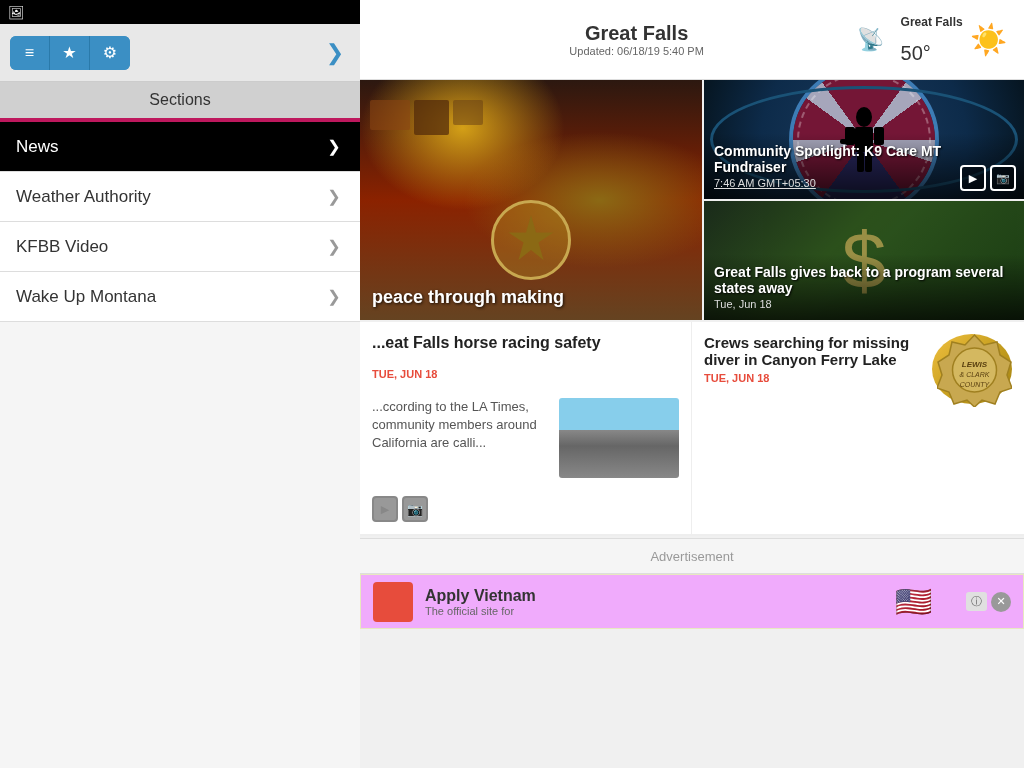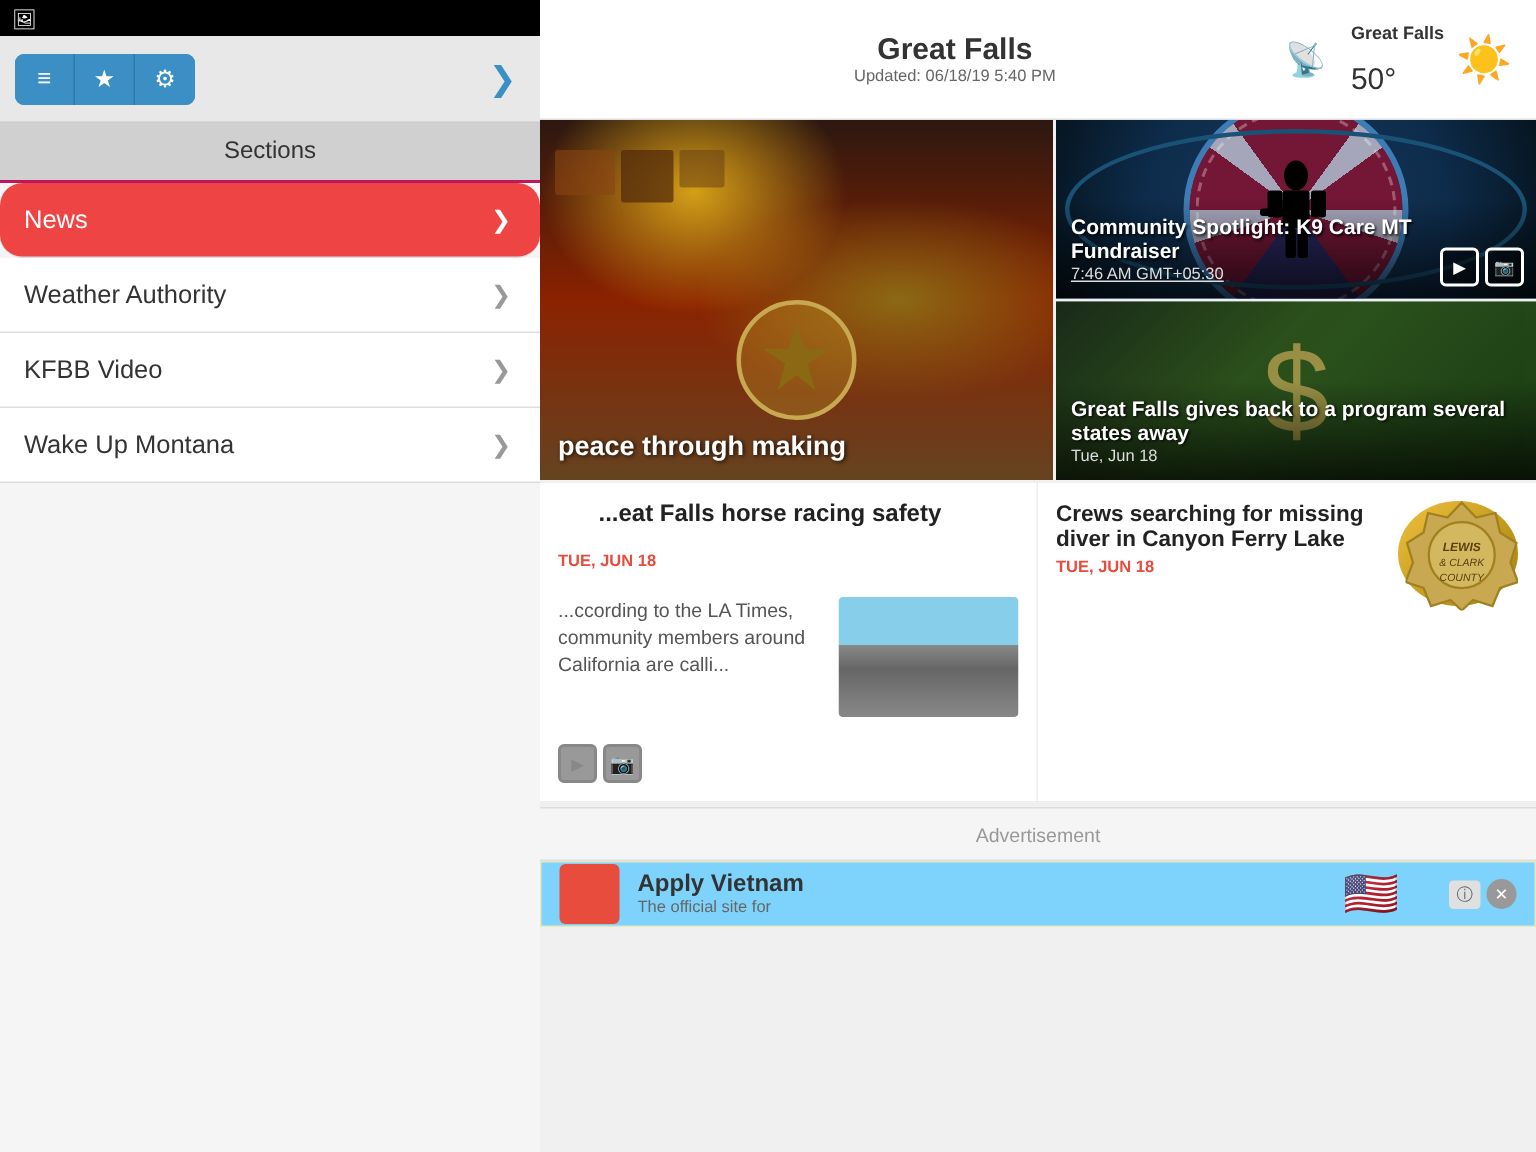--- a/index.html
+++ b/index.html
@@ -28,33 +28,33 @@
     }
     .toolbar-btn:last-child { border-right: none; }
     .toolbar-arrow {
       width: 30px; height: 34px; background: transparent; border: none; cursor: pointer;
       display: flex; align-items: center; justify-content: center; color: #3b8fc4; font-size: 22px; margin-left: auto;
     }
 
     
     .sections-header {
       width: 360px; height: 40px; background: #d0d0d0; display: flex; align-items: center;
-      justify-content: center; position: absolute; top: 82px; left: 0; border-bottom: 2px solid #be185d;
+      justify-content: center; position: absolute; top: 82px; left: 0; border-bottom: 4px solid #be185d;
     }
     .sections-header span { font-size: 16px; color: #333; font-weight: 500; }
 
     
     .sidebar {
       width: 360px; position: absolute; top: 122px; left: 0; bottom: 0; background: #f5f5f5;
     }
     .menu-item {
       width: 100%; height: 50px; display: flex; align-items: center; padding: 0 16px;
       border-bottom: 1px solid #ddd; cursor: pointer; position: relative;
     }
-    .menu-item.active { background: #ef4444; border-radius: 15px; }
+    .menu-item.active { background: #000000; }
     .menu-item.active .menu-label { color: #fff; }
     .menu-item:not(.active) { background: #fff; }
     .menu-label { font-size: 17px; color: #333; flex: 1; }
     .menu-chevron {
       width: 20px; height: 20px; display: flex; align-items: center; justify-content: center;
       color: #999; font-size: 16px;
     }
     .menu-item.active .menu-chevron { color: #fff; }
 
     
@@ -133,21 +133,21 @@
       width: 26px; height: 26px; border: 2px solid #fff; border-radius: 4px;
       display: flex; align-items: center; justify-content: center; color: #fff; font-size: 11px;
       background: rgba(0,0,0,0.4); cursor: pointer;
     }
 
     
     .news-list { background: #fff; margin-bottom: 2px; }
     .news-item {
       display: flex; padding: 12px; border-bottom: 1px solid #eee; gap: 12px; cursor: pointer;
     }
-    .news-item-title { font-size: 16px; font-weight: bold; color: #222; margin-bottom: 4px; margin-left: 27px; }
+    .news-item-title { font-size: 16px; font-weight: bold; color: #222; margin-bottom: 4px; }
     .news-item-date { font-size: 11px; color: #e74c3c; font-weight: bold; margin-bottom: 6px; }
     .news-item-text { font-size: 13px; color: #555; line-height: 1.4; }
     .news-item-thumb {
       width: 120px; height: 80px; background: #ccc; border-radius: 3px; overflow: hidden; flex-shrink: 0;
       display: flex; align-items: center; justify-content: center;
     }
     .thumb-road { width: 100%; height: 100%; background: linear-gradient(180deg, #87ceeb 0%, #87ceeb 40%, #888 40%, #666 60%, #888 100%); }
     .news-item-icons { display: flex; gap: 4px; margin-top: 6px; }
     .news-right-title { font-size: 15px; font-weight: bold; color: #222; margin-bottom: 4px; }
     .news-right-date { font-size: 11px; color: #e74c3c; font-weight: bold; margin-bottom: 6px; }
@@ -158,21 +158,21 @@
       border-radius: 50%; display: flex; align-items: center; justify-content: flex-end;
       font-size: 10px; color: #555; text-align: center; flex-shrink: 0; font-style: italic;
     }
 
     
     .ad-bar {
       height: 36px; background: #f5f5f5; border-top: 1px solid #ddd; border-bottom: 1px solid #ddd;
       display: flex; align-items: center; justify-content: center; font-size: 13px; color: #999;
     }
     .ad-section {
-      height: 44px; background: #7dd3fc; border: 1px solid #e8e8c0;
+      height: 55px; background: #f0abfc; border: 1px solid #e8e8c0;
       display: flex; align-items: center; padding: 0 12px; gap: 12px; cursor: pointer;
     }
     .ad-red-block { width: 40px; height: 40px; background: #e74c3c; border-radius: 4px; flex-shrink: 0; }
     .ad-text { font-size: 14px; color: #333; flex: 1; }
     .ad-official { font-size: 11px; color: #666; }
     .ad-close { display: flex; gap: 4px; align-items: center; }
     .ad-close-btn { width: 20px; height: 20px; background: #999; border-radius: 50%; display: flex; align-items: center; justify-content: center; color: #fff; font-size: 11px; cursor: pointer; }
   </style>
 </head>
 <body>

